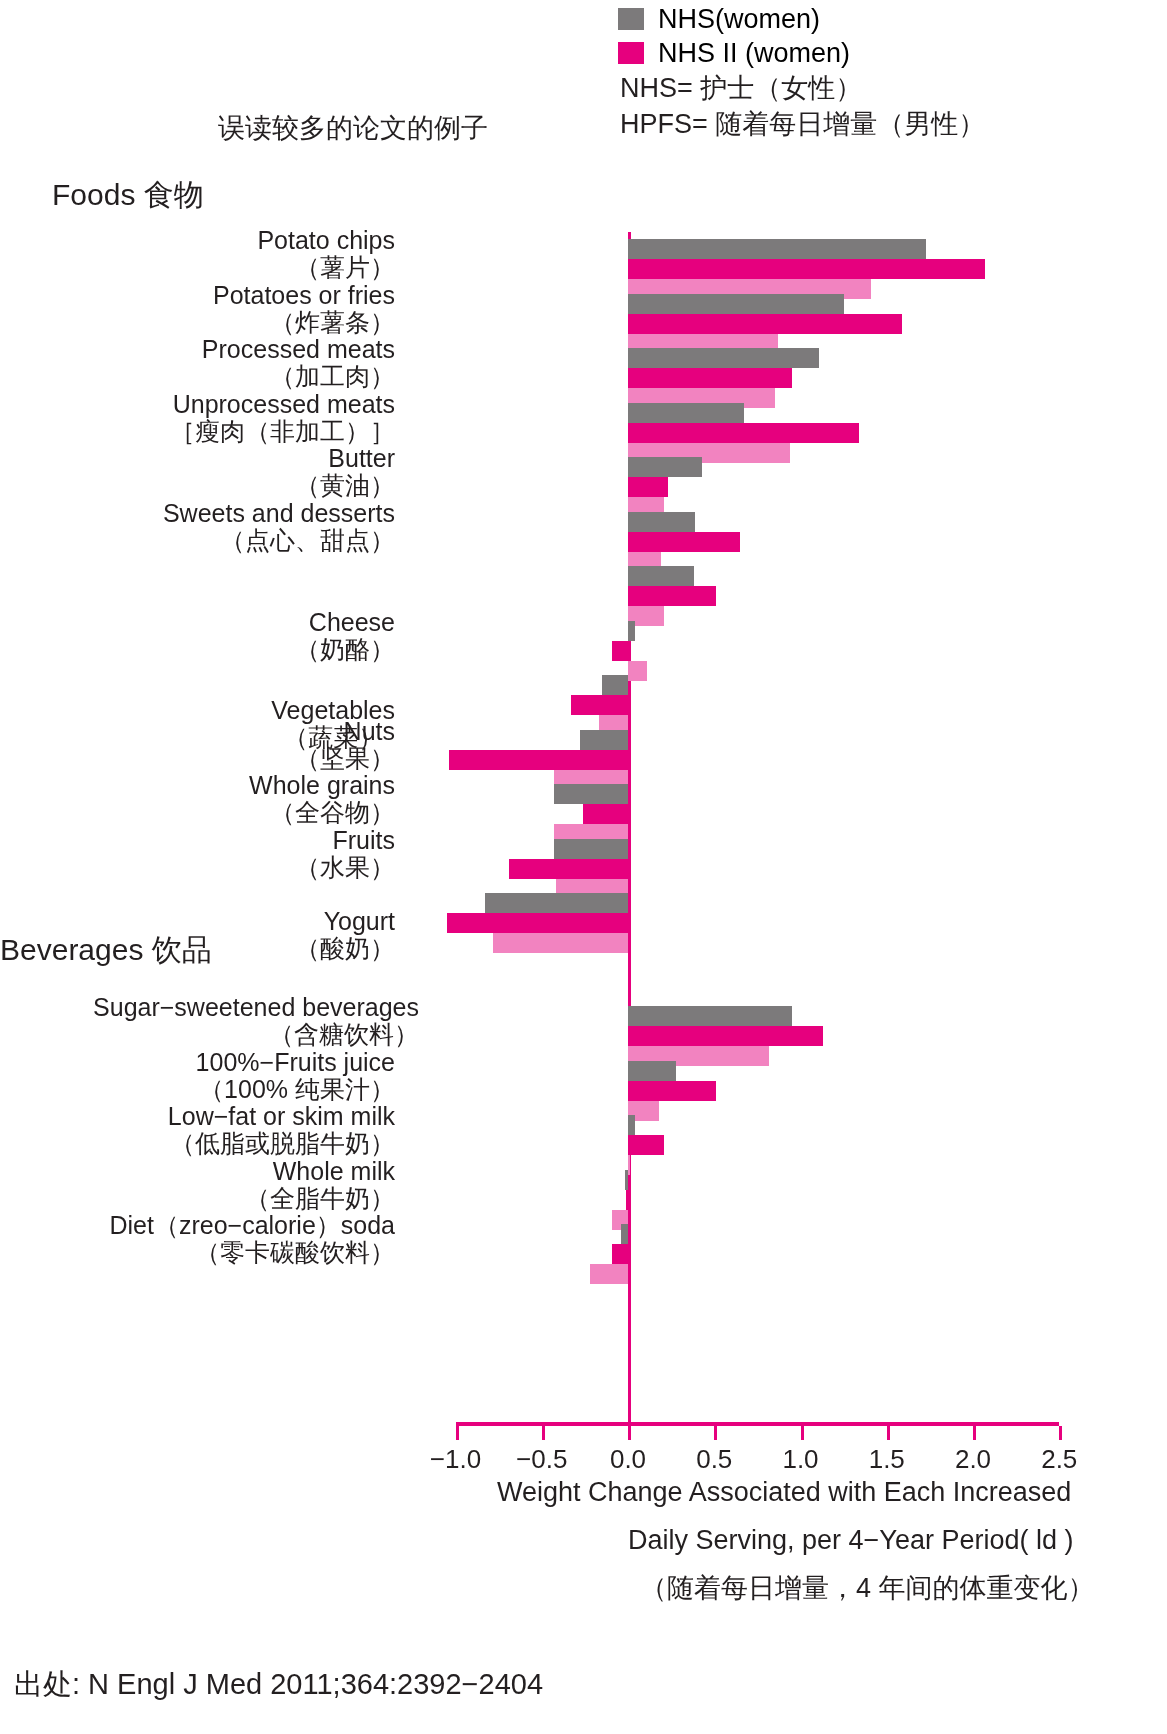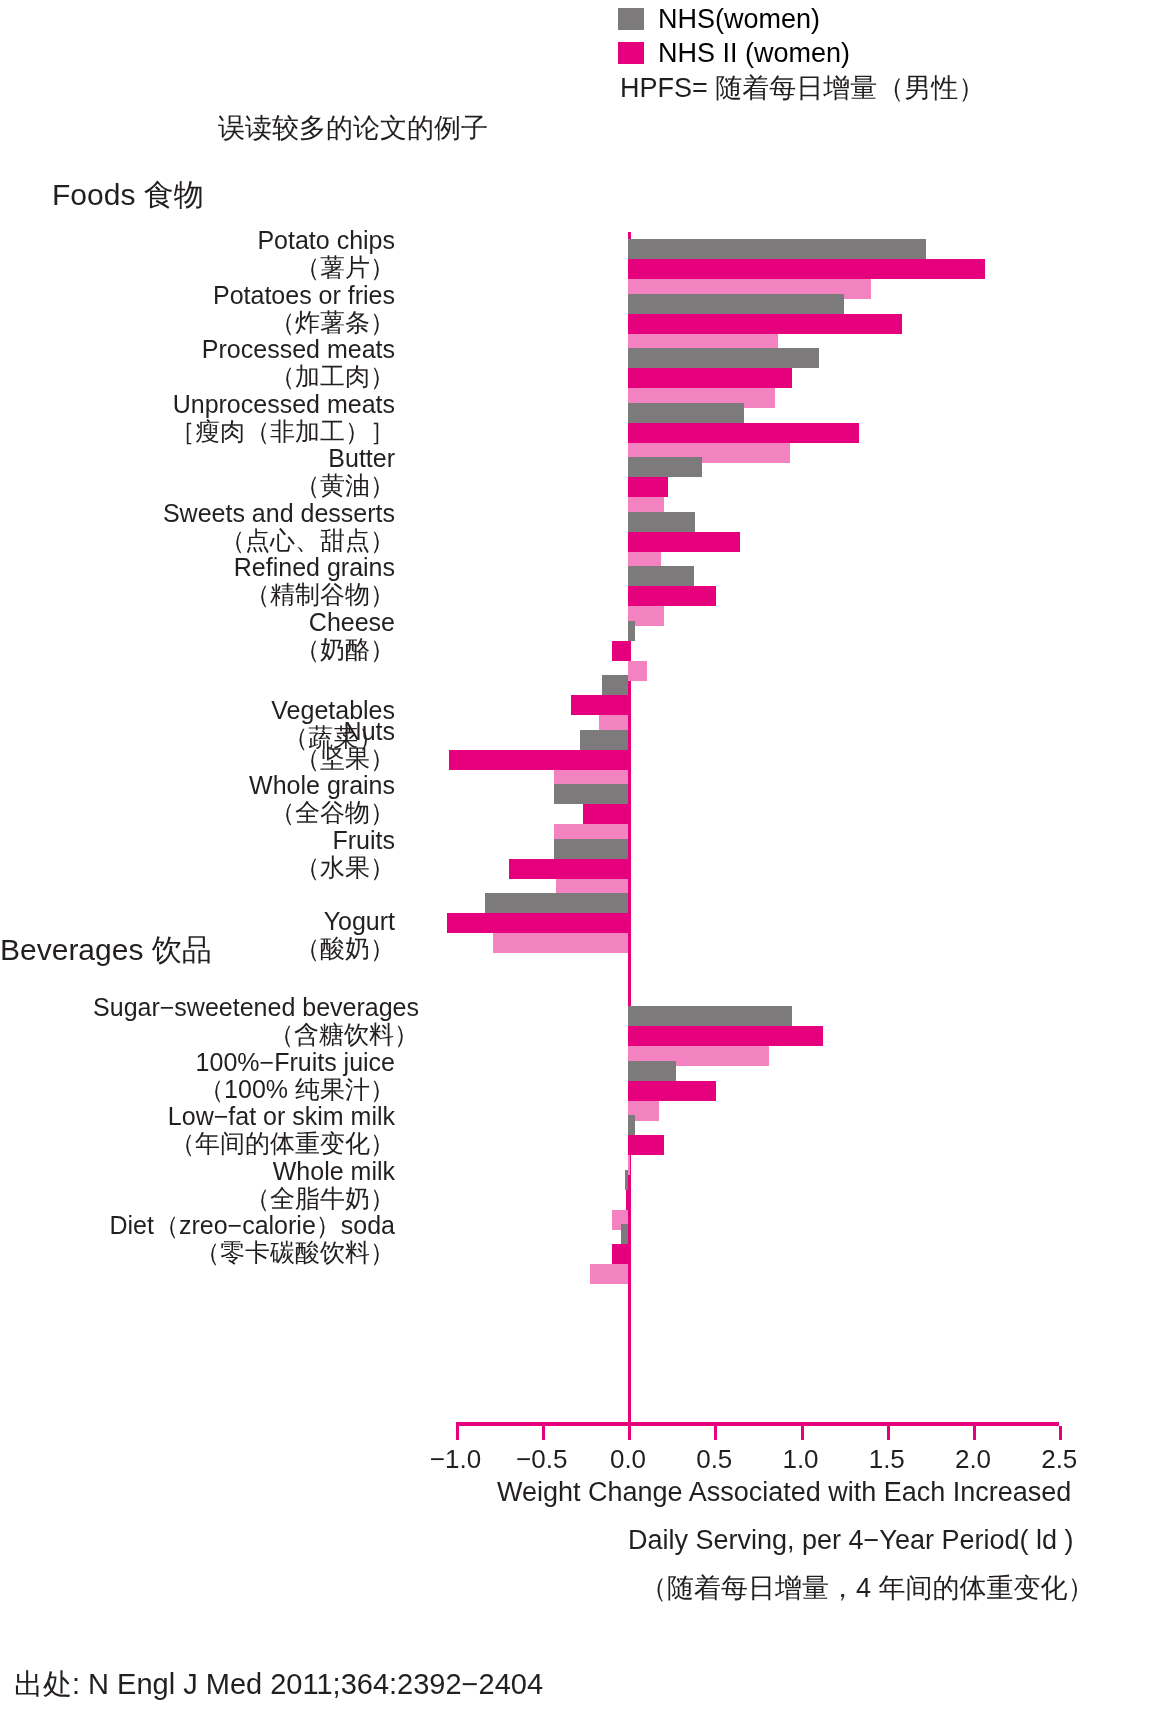--- a/index.html
+++ b/index.html
@@ -51,20 +51,21 @@
 
   <div class="legend" id="legend">
       <div class="legend-row">
         <span class="swatch" style="background: rgb(124, 122, 123);"></span>
         <span class="legend-label">NHS(women)</span>
       </div>
       <div class="legend-row">
         <span class="swatch" style="background: rgb(230, 0, 126);"></span>
         <span class="legend-label">NHS II (women)</span>
       </div>
+      <div class="legend-note">NHS= 护士（女性）</div>
       <div class="legend-note">HPFS= 随着每日增量（男性）</div>
     </div>
 
   <div class="cn-title">误读较多的论文的例子</div>
 
   <div class="grp-foods">Foods 食物</div>
   <div class="grp-bev">Beverages 饮品</div>
 
   <div class="plot" id="plot">
       <div class="zeroline" style="left: 628px; top: 232px; height: 1190px;"></div>
@@ -85,21 +86,20 @@
       <div class="bar m" style="left: 628px; width: 231.15px; top: 422.5px;"></div>
       <div class="bar p" style="left: 628px; width: 162.15px; top: 442.5px;"></div>
       <div class="row-label" style="right: 772px; top: 445px;"><span class="l1">Butter</span><span class="l2">（黄油）</span></div>
       <div class="bar g" style="left: 628px; width: 74.175px; top: 457px;"></div>
       <div class="bar m" style="left: 628px; width: 39.675px; top: 477px;"></div>
       <div class="bar p" style="left: 628px; width: 36.225px; top: 497px;"></div>
       <div class="row-label" style="right: 772px; top: 499.5px;"><span class="l1">Sweets and desserts</span><span class="l2">（点心、甜点）</span></div>
       <div class="bar g" style="left: 628px; width: 67.275px; top: 511.5px;"></div>
       <div class="bar m" style="left: 628px; width: 112.125px; top: 531.5px;"></div>
       <div class="bar p" style="left: 628px; width: 32.775px; top: 551.5px;"></div>
-      <div class="row-label" style="right: 772px; top: 554px;"><span class="l1">Refined grains</span><span class="l2">（精制谷物）</span></div>
       <div class="bar g" style="left: 628px; width: 65.55px; top: 566px;"></div>
       <div class="bar m" style="left: 628px; width: 87.975px; top: 586px;"></div>
       <div class="bar p" style="left: 628px; width: 36.225px; top: 606px;"></div>
       <div class="row-label" style="right: 772px; top: 608.5px;"><span class="l1">Cheese</span><span class="l2">（奶酪）</span></div>
       <div class="bar g" style="left: 628px; width: 6.9px; top: 620.5px;"></div>
       <div class="bar m" style="left: 612.475px; width: 15.525px; top: 640.5px;"></div>
       <div class="bar p" style="left: 628px; width: 18.975px; top: 660.5px;"></div>
       <div class="row-label" style="right: 772px; top: 697px; text-align: center;"><span class="l1">Vegetables</span><span class="l2">（蔬菜）</span></div>
       <div class="bar g" style="left: 602.125px; width: 25.875px; top: 675px;"></div>
       <div class="bar m" style="left: 571.075px; width: 56.925px; top: 695px;"></div>
@@ -121,21 +121,21 @@
       <div class="bar m" style="left: 446.875px; width: 181.125px; top: 913px;"></div>
       <div class="bar p" style="left: 493.45px; width: 134.55px; top: 933px;"></div>
       <div class="row-label" style="right: 748px; top: 994px;"><span class="l1">Sugar−sweetened beverages</span><span class="l2">（含糖饮料）</span></div>
       <div class="bar g" style="left: 628px; width: 163.875px; top: 1006px;"></div>
       <div class="bar m" style="left: 628px; width: 194.925px; top: 1026px;"></div>
       <div class="bar p" style="left: 628px; width: 141.45px; top: 1046px;"></div>
       <div class="row-label" style="right: 772px; top: 1048.5px;"><span class="l1">100%−Fruits juice</span><span class="l2">（100% 纯果汁）</span></div>
       <div class="bar g" style="left: 628px; width: 48.3px; top: 1060.5px;"></div>
       <div class="bar m" style="left: 628px; width: 87.975px; top: 1080.5px;"></div>
       <div class="bar p" style="left: 628px; width: 31.05px; top: 1100.5px;"></div>
-      <div class="row-label" style="right: 772px; top: 1103px;"><span class="l1">Low−fat or skim milk</span><span class="l2">（年间的体重变化）</span></div>
+      <div class="row-label" style="right: 772px; top: 1103px;"><span class="l1">Low−fat or skim milk</span><span class="l2">（低脂或脱脂牛奶）</span></div>
       <div class="bar g" style="left: 628px; width: 6.9px; top: 1115px;"></div>
       <div class="bar m" style="left: 628px; width: 36.225px; top: 1135px;"></div>
       <div class="bar p" style="left: 628px; width: 2px; top: 1155px;"></div>
       <div class="row-label" style="right: 772px; top: 1157.5px;"><span class="l1">Whole milk</span><span class="l2">（全脂牛奶）</span></div>
       <div class="bar g" style="left: 624.55px; width: 3.45px; top: 1169.5px;"></div>
       <div class="bar m" style="left: 626.275px; width: 2px; top: 1189.5px;"></div>
       <div class="bar p" style="left: 612.475px; width: 15.525px; top: 1209.5px;"></div>
       <div class="row-label" style="right: 772px; top: 1212px;"><span class="l1">Diet（zreo−calorie）soda</span><span class="l2">（零卡碳酸饮料）</span></div>
       <div class="bar g" style="left: 621.1px; width: 6.9px; top: 1224px;"></div>
       <div class="bar m" style="left: 612.475px; width: 15.525px; top: 1244px;"></div>

